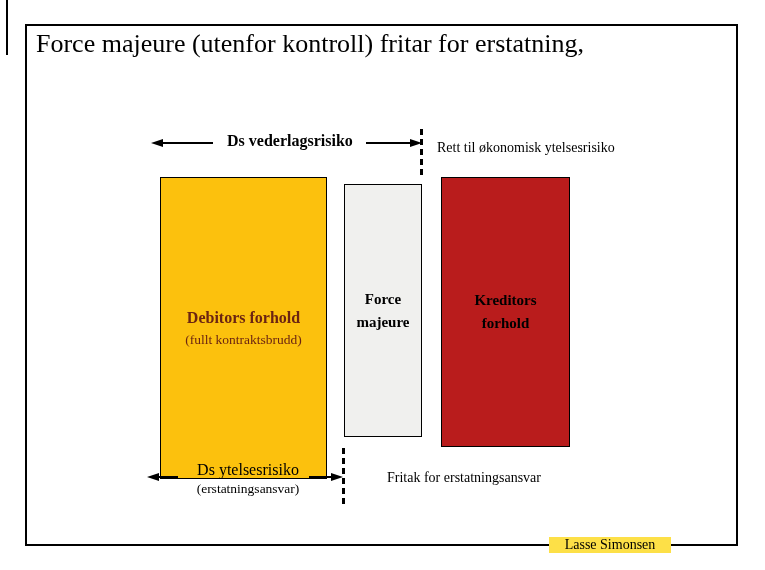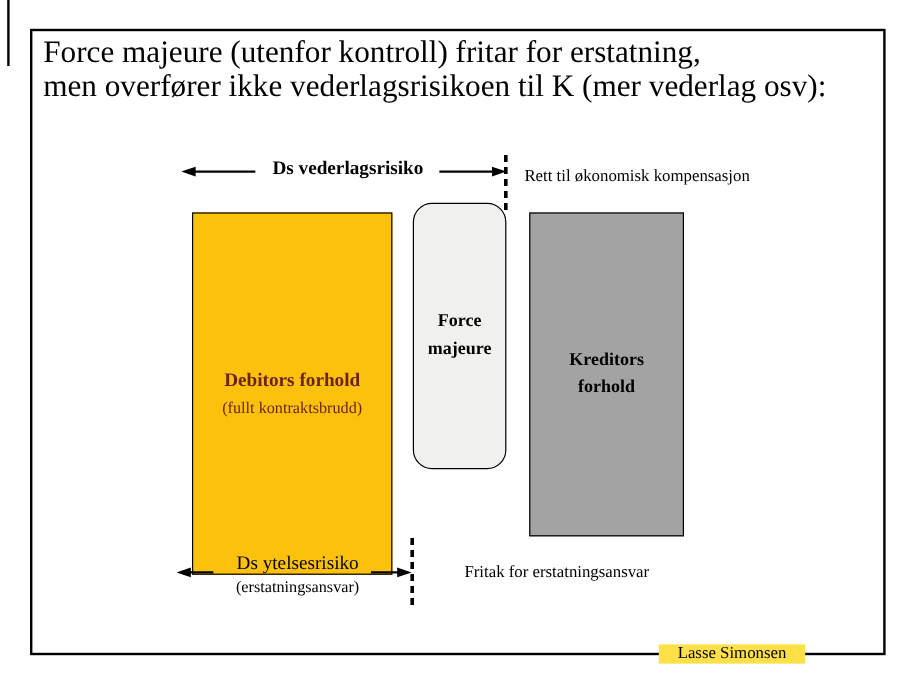--- a/index.html
+++ b/index.html
@@ -50,21 +50,21 @@
   .dash-bottom { left: 342px; top: 448px; height: 57px; }
 
   .box {
     border: 1px solid #000;
     box-sizing: border-box;
     display: flex; flex-direction: column;
     align-items: center; justify-content: center;
     text-align: center;
   }
   .box-debitor { left: 160px; top: 177px; width: 167px; height: 302px; }
-  .box-force   { left: 344px; top: 169px; width: 78px;  height: 222px; border-radius: 16px; }
+  .box-force   { left: 344px; top: 184px; width: 78px;  height: 253px; }
   .box-kreditor{ left: 441px; top: 177px; width: 129px; height: 270px; }
 
   .box-title { font-size: 16px; font-weight: bold; line-height: 23px; white-space: nowrap; }
   .box-sub   { font-size: 13.5px; line-height: 21px; white-space: nowrap; }
   .box-line  { font-size: 15px; font-weight: bold; line-height: 23px; white-space: nowrap; }
 
   .bottom-label-wrap {
     left: 158px; top: 459px; width: 180px;
     text-align: center;
   }
@@ -80,51 +80,50 @@
 </style>
 </head>
 <body>
 
 <div class="abs corner-tick"></div>
 
 <div class="abs frame"></div>
 
 <div class="abs title">
   <div>Force majeure (utenfor kontroll) fritar for erstatning,</div>
-  <div>men overfører ikke vederlagsrisikoen til K (mer vederlag osv):</div>
 </div>
 
 <svg class="abs arrow-svg" style="left:151px; top:137px;" width="62" height="12">
   <polygon points="0,6 12,2 12,10" fill="#000"></polygon>
   <line x1="10" y1="6" x2="62" y2="6" stroke="#000" stroke-width="2"></line>
 </svg>
 
 <div class="abs top-label">Ds vederlagsrisiko</div>
 
 <svg class="abs arrow-svg" style="left:366px; top:137px;" width="56" height="12">
   <line x1="0" y1="6" x2="46" y2="6" stroke="#000" stroke-width="2"></line>
   <polygon points="56,6 44,2 44,10" fill="#000"></polygon>
 </svg>
 
 <div class="abs dashed-vert dash-top"></div>
 <div class="abs dashed-vert dash-bottom"></div>
 
-<div class="abs note top-note">Rett til økonomisk kompensasjon</div>
+<div class="abs note top-note">Rett til økonomisk ytelsesrisiko</div>
 
 <div class="abs box box-debitor" style="background: rgb(252, 193, 13); color: rgb(107, 36, 18);">
   <div class="box-title">Debitors forhold</div>
   <div class="box-sub">(fullt kontraktsbrudd)</div>
 </div>
 
 <div class="abs box box-force" style="background: rgb(240, 240, 238); color: rgb(0, 0, 0);">
   <div class="box-line">Force</div>
   <div class="box-line">majeure</div>
 </div>
 
-<div class="abs box box-kreditor" style="background: #a3a3a3; color: rgb(0, 0, 0);">
+<div class="abs box box-kreditor" style="background: #b91c1c; color: rgb(0, 0, 0);">
   <div class="box-line">Kreditors</div>
   <div class="box-line">forhold</div>
 </div>
 
 <svg class="abs arrow-svg" style="left:147px; top:471px;" width="31" height="12">
   <polygon points="0,6 12,2 12,10" fill="#000"></polygon>
   <line x1="10" y1="6" x2="31" y2="6" stroke="#000" stroke-width="2"></line>
 </svg>
 
 <div class="abs bottom-label-wrap">

